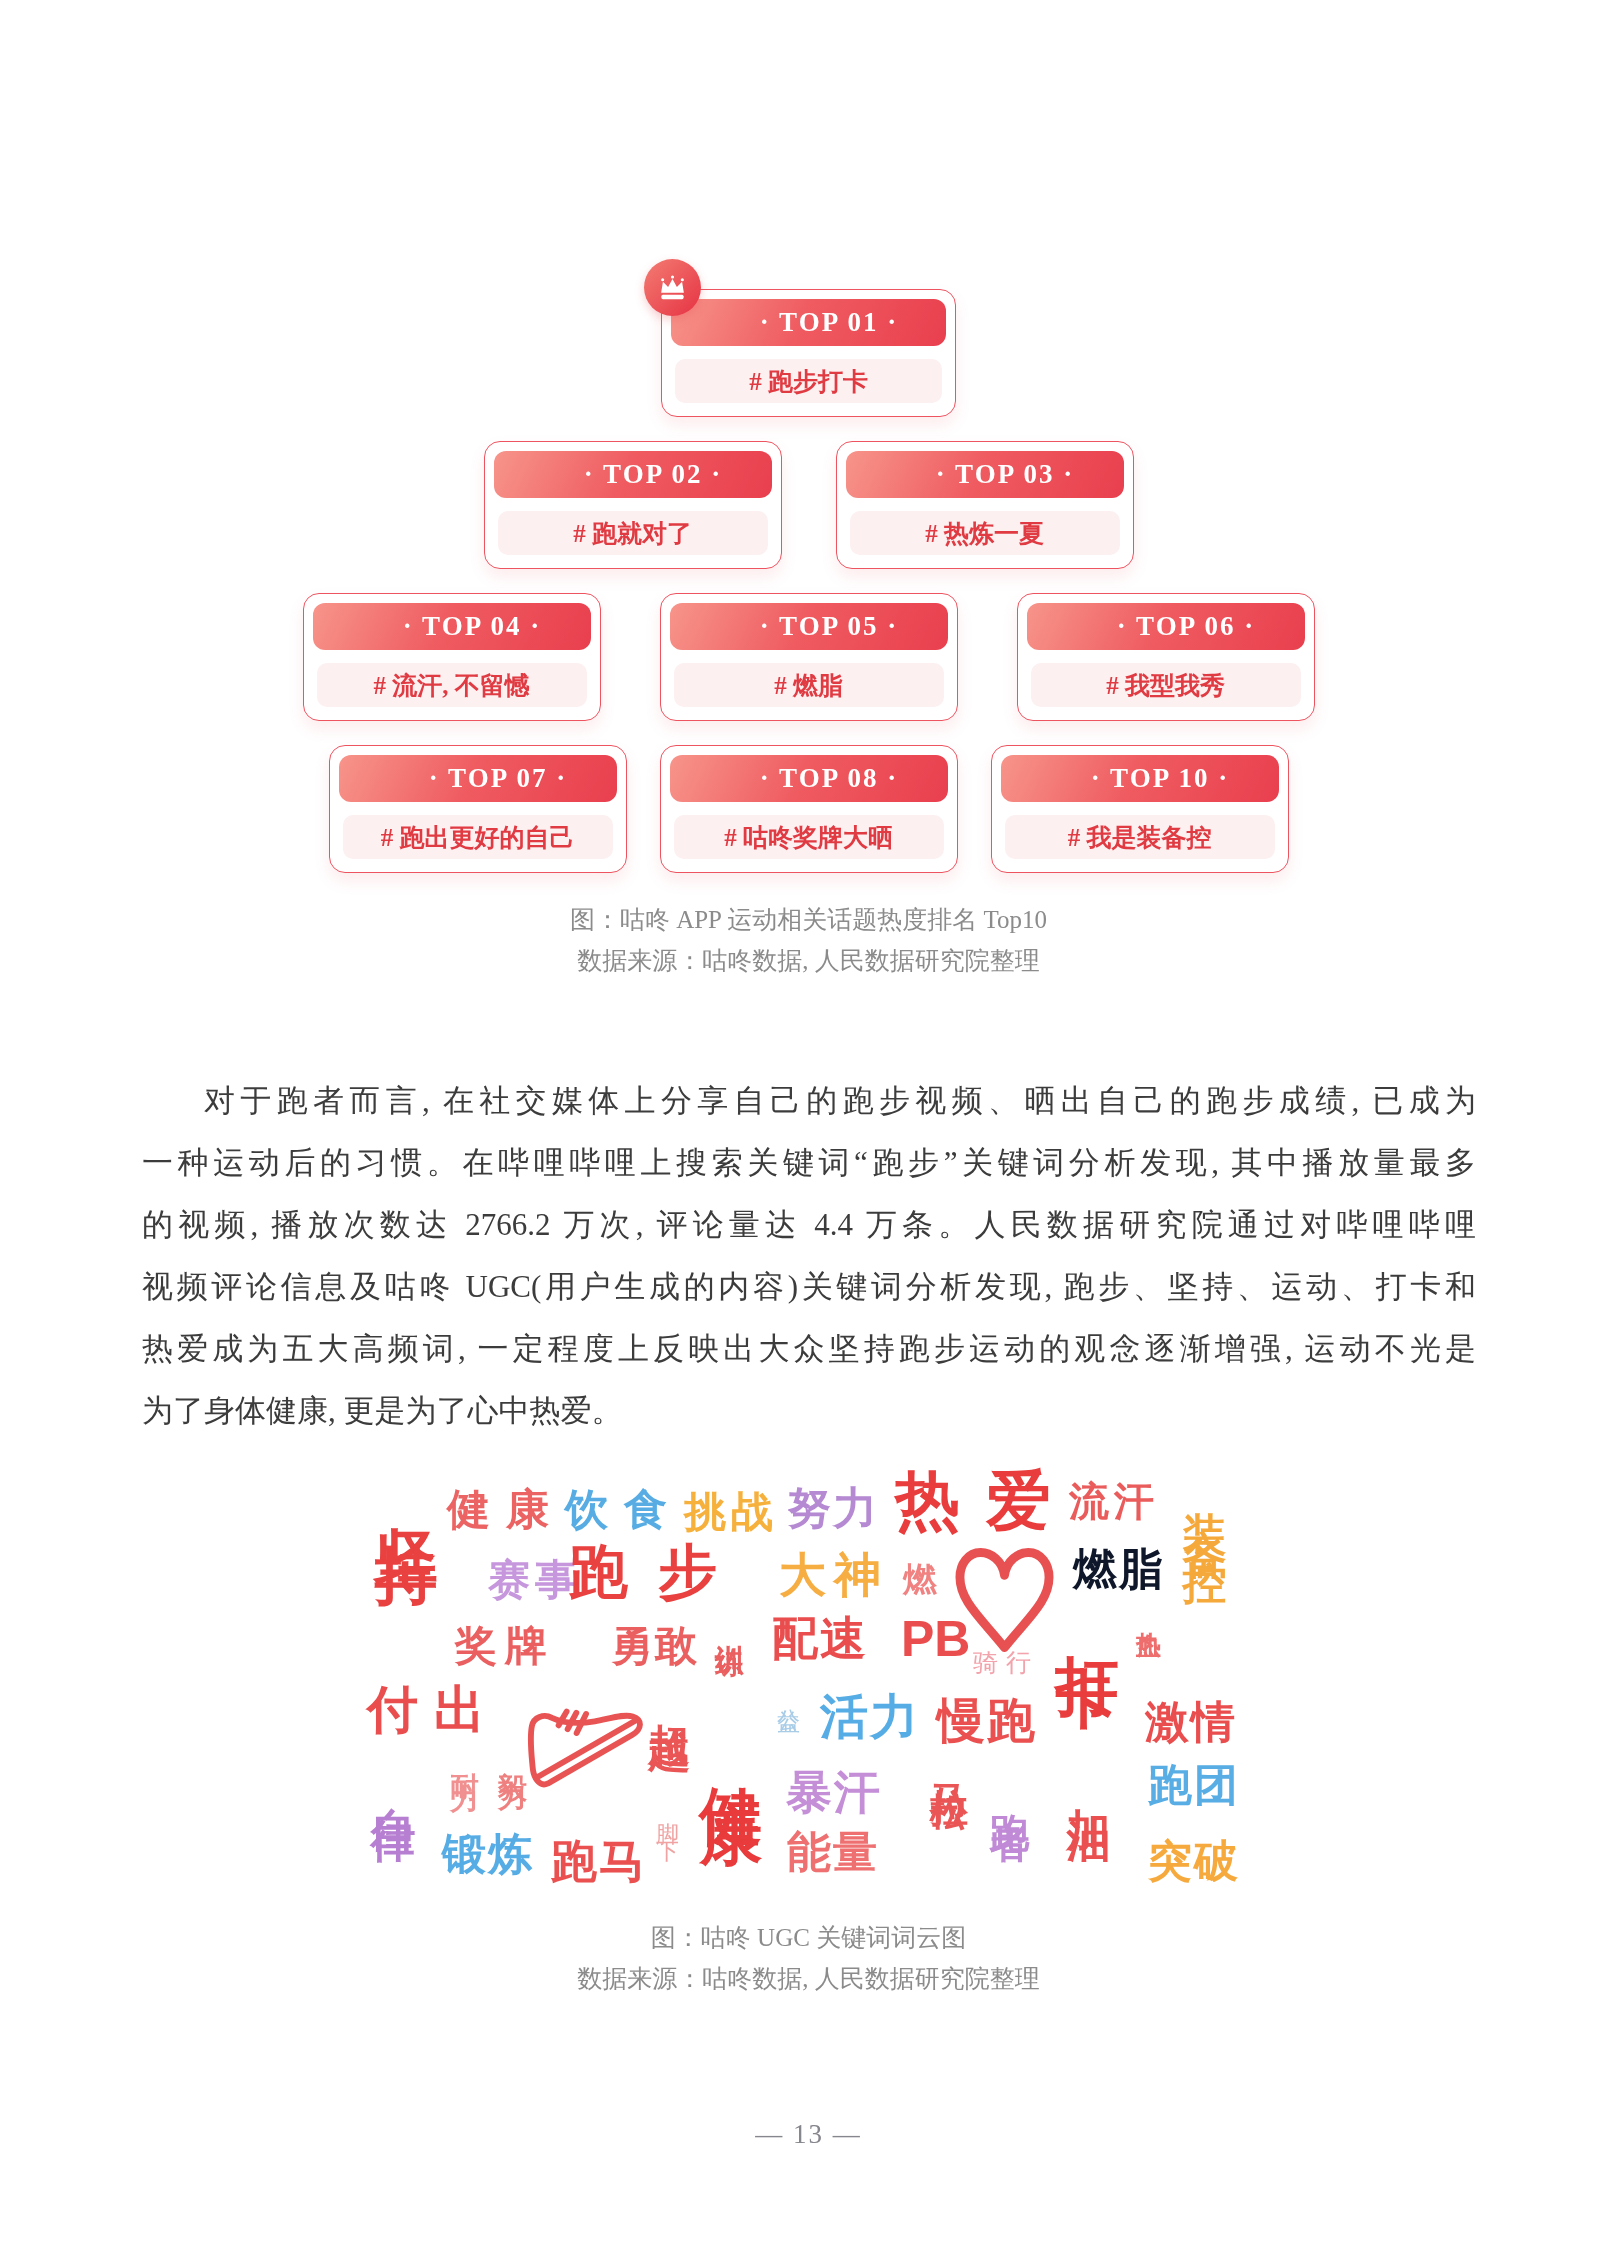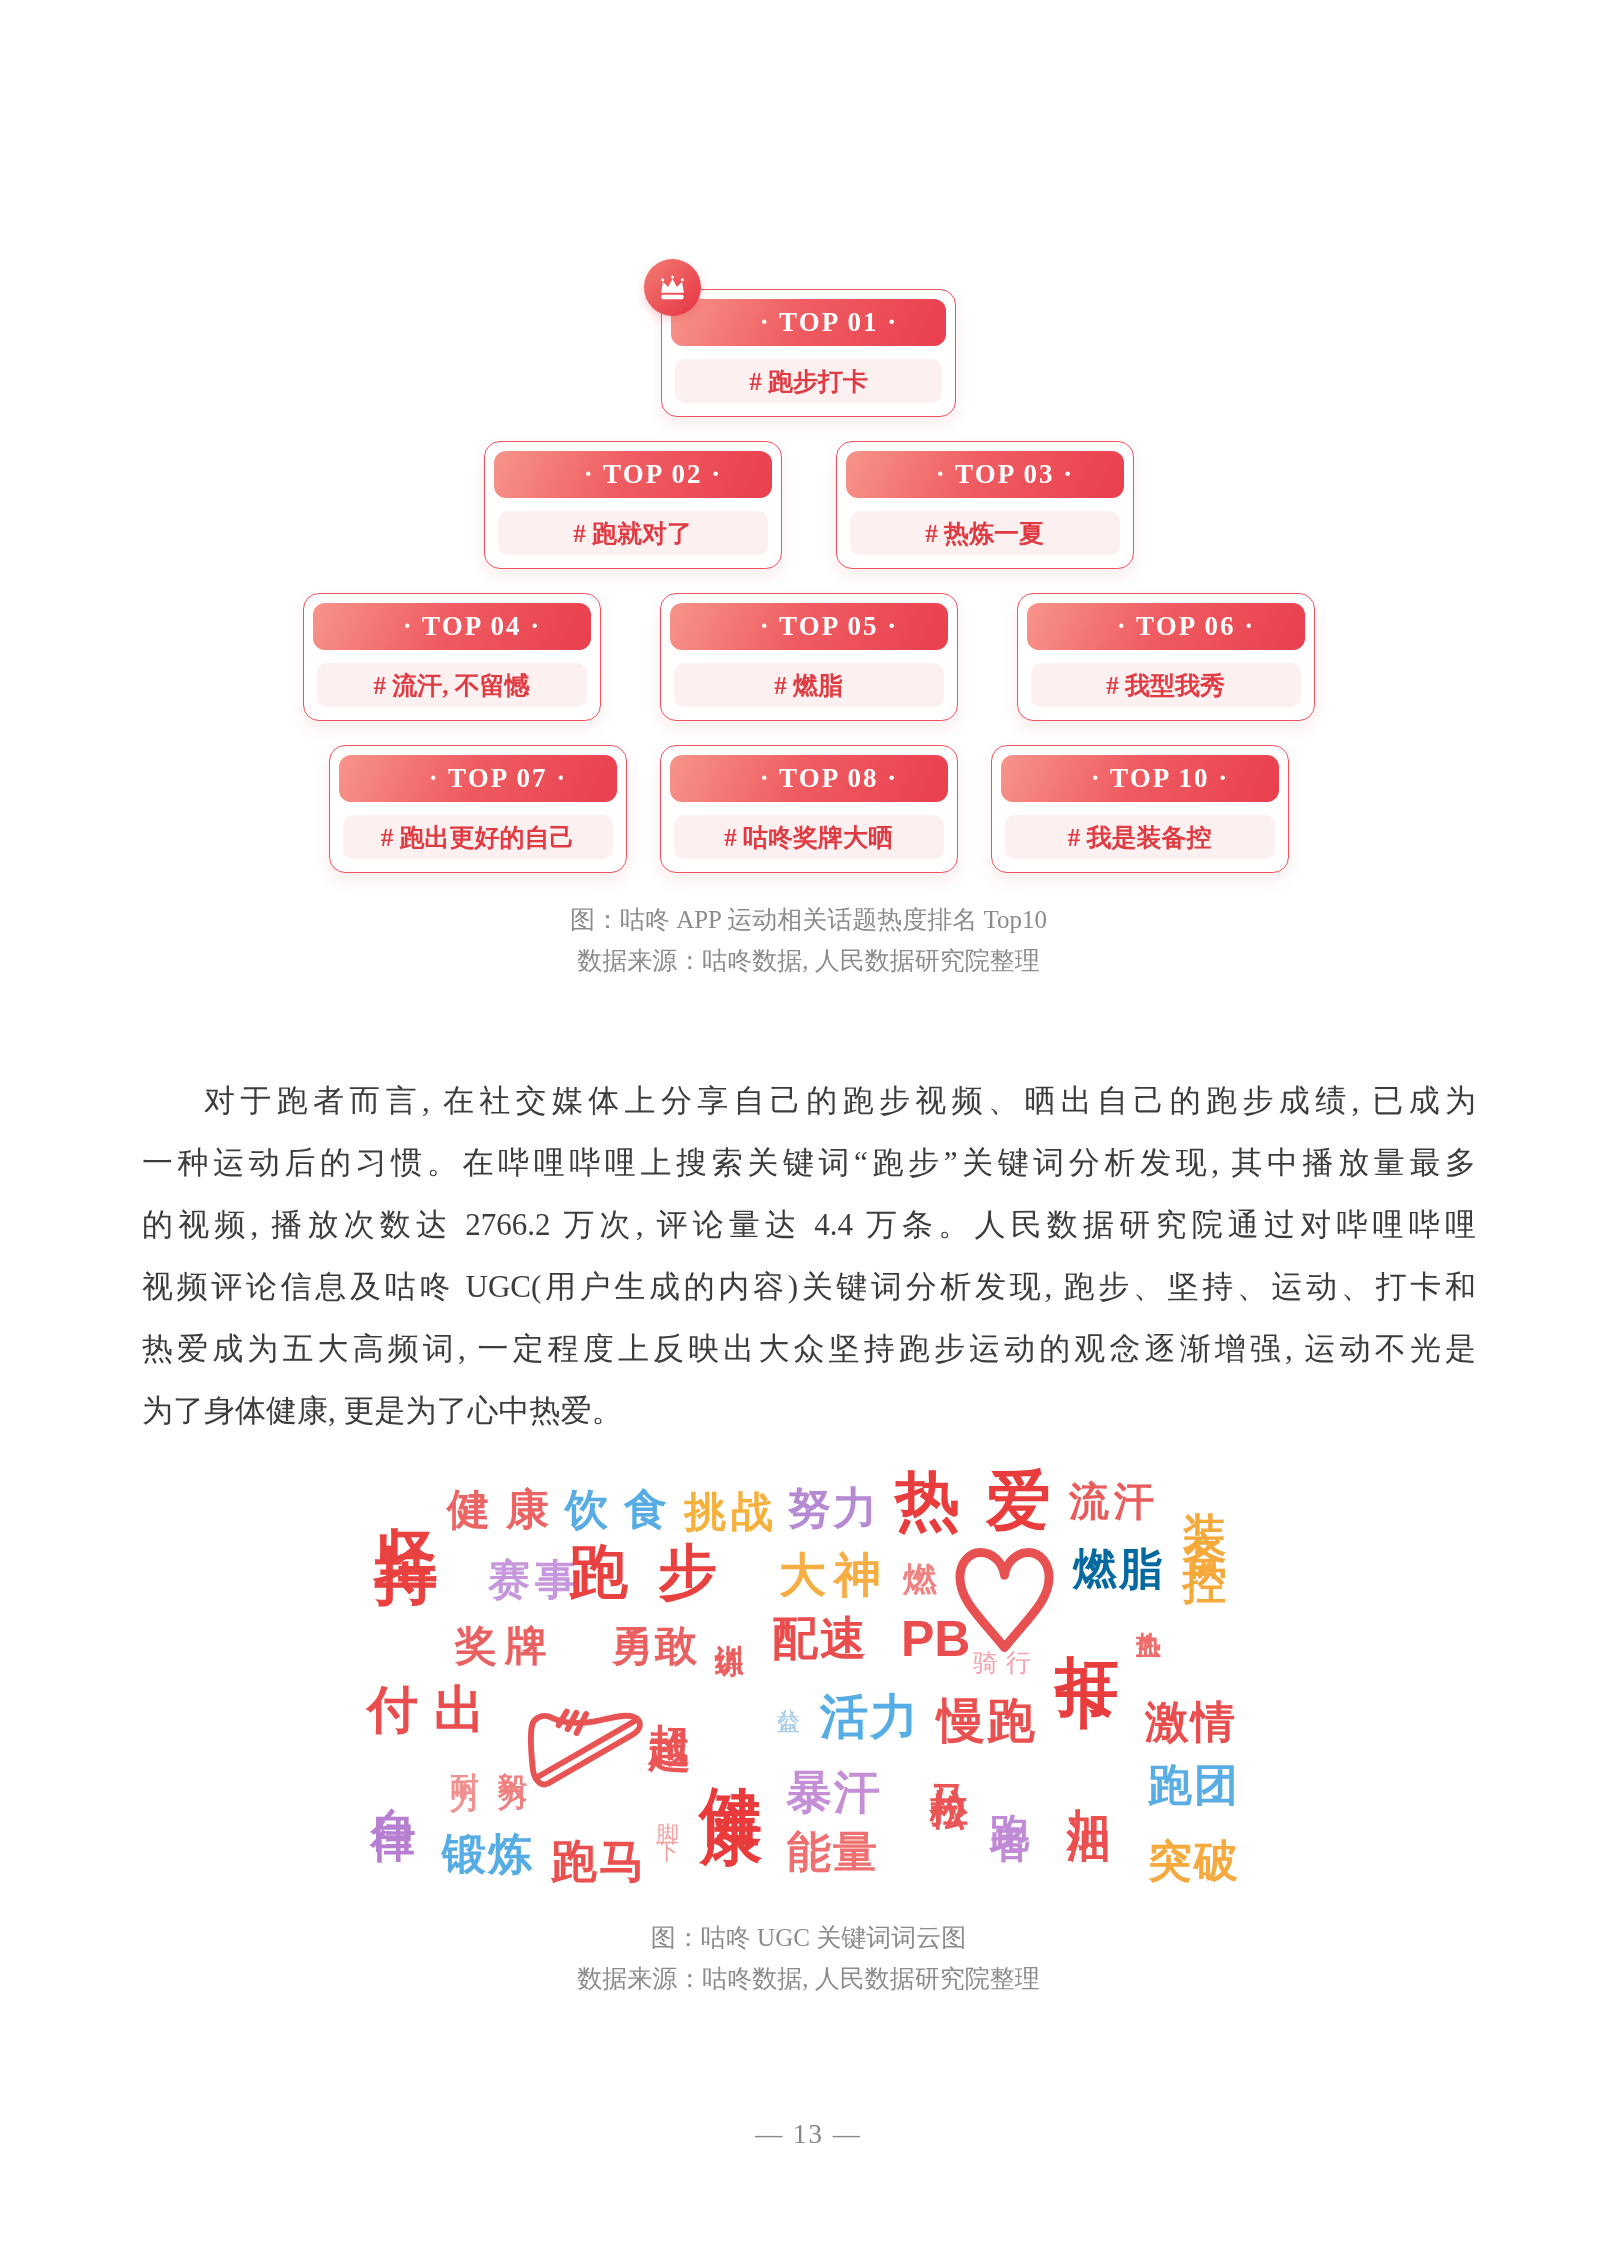--- a/index.html
+++ b/index.html
@@ -142,21 +142,21 @@
       <span class="wc-word" style="left: 202px; top: 24px; font-size: 43px; color: rgb(87, 173, 227); font-weight: 600; letter-spacing: 16px;">饮食</span>
       <span class="wc-word" style="left: 321px; top: 27px; font-size: 42px; color: rgb(246, 176, 60); font-weight: 600; letter-spacing: 5px;">挑战</span>
       <span class="wc-word" style="left: 424px; top: 22px; font-size: 44px; color: rgb(181, 138, 210); font-weight: 600; letter-spacing: 2px;">努力</span>
       <span class="wc-word" style="left: 532px; top: 4px; font-size: 65px; color: rgb(233, 60, 60); font-weight: 800; letter-spacing: 26px;">热爱</span>
       <span class="wc-word" style="left: 706px; top: 17px; font-size: 40px; color: rgb(234, 92, 92); font-weight: 600; letter-spacing: 5px;">流汗</span>
       <span class="wc-word vert" style="left: 820px; top: 14px; font-size: 44px; color: rgb(245, 169, 59); font-weight: 600; letter-spacing: 24px;">装备控</span>
       <span class="wc-word" style="left: 94px; top: 95px; font-size: 42px; color: rgb(198, 151, 220); font-weight: 600; letter-spacing: 5px; margin-left: 31px;">赛事</span>
       <span class="wc-word" style="left: 206px; top: 79px; font-size: 59px; color: rgb(233, 64, 64); font-weight: 800; letter-spacing: 30px;">跑步</span>
       <span class="wc-word" style="left: 416px; top: 87px; font-size: 47px; color: rgb(246, 173, 66); font-weight: 600; letter-spacing: 8px;">大神</span>
       <span class="wc-word" style="left: 540px; top: 99px; font-size: 34px; color: rgb(240, 130, 130); font-weight: 600;">燃</span>
-      <span class="wc-word" style="left: 710px; top: 83px; font-size: 44px; color: #0369a1; font-weight: 600; letter-spacing: 2px;">燃脂</span>
+      <span class="wc-word" style="left: 710px; top: 83px; font-size: 44px; color: #0f172a; font-weight: 600; letter-spacing: 2px;">燃脂</span>
       <span class="wc-word" style="left: 92px; top: 161px; font-size: 42px; color: rgb(234, 95, 95); font-weight: 600; letter-spacing: 8px;">奖牌</span>
       <span class="wc-word" style="left: 248px; top: 161px; font-size: 42px; color: rgb(234, 95, 95); font-weight: 600; letter-spacing: 2px;">勇敢</span>
       <span class="wc-word vert" style="left: 352px; top: 158px; font-size: 29px; color: rgb(234, 95, 95); font-weight: 600; letter-spacing: 4px;">训练</span>
       <span class="wc-word" style="left: 409px; top: 151px; font-size: 46px; color: rgb(233, 77, 77); font-weight: 600; letter-spacing: 2px;">配速</span>
       <span class="wc-word" style="left: 538px; top: 150px; font-size: 50px; color: rgb(233, 77, 77); font-weight: 600;">PB</span>
       <span class="wc-word" style="left: 610px; top: 186px; font-size: 25px; color: rgb(242, 163, 171); font-weight: 500; letter-spacing: 8px;">骑行</span>
       <span class="wc-word vert" style="left: 693px; top: 141px; font-size: 63px; color: rgb(233, 61, 61); font-weight: 800; letter-spacing: 12px;">打卡</span>
       <span class="wc-word vert" style="left: 773px; top: 149px; font-size: 25px; color: rgb(238, 110, 110); font-weight: 600; letter-spacing: 2px;">热血</span>
       <span class="wc-word" style="left: 4px; top: 220px; font-size: 51px; color: rgb(233, 77, 77); font-weight: 700; letter-spacing: 16px;">付出</span>
       <span class="wc-word vert" style="left: 285px; top: 226px; font-size: 43px; color: rgb(234, 85, 85); font-weight: 600; letter-spacing: 6px;">超越</span>

